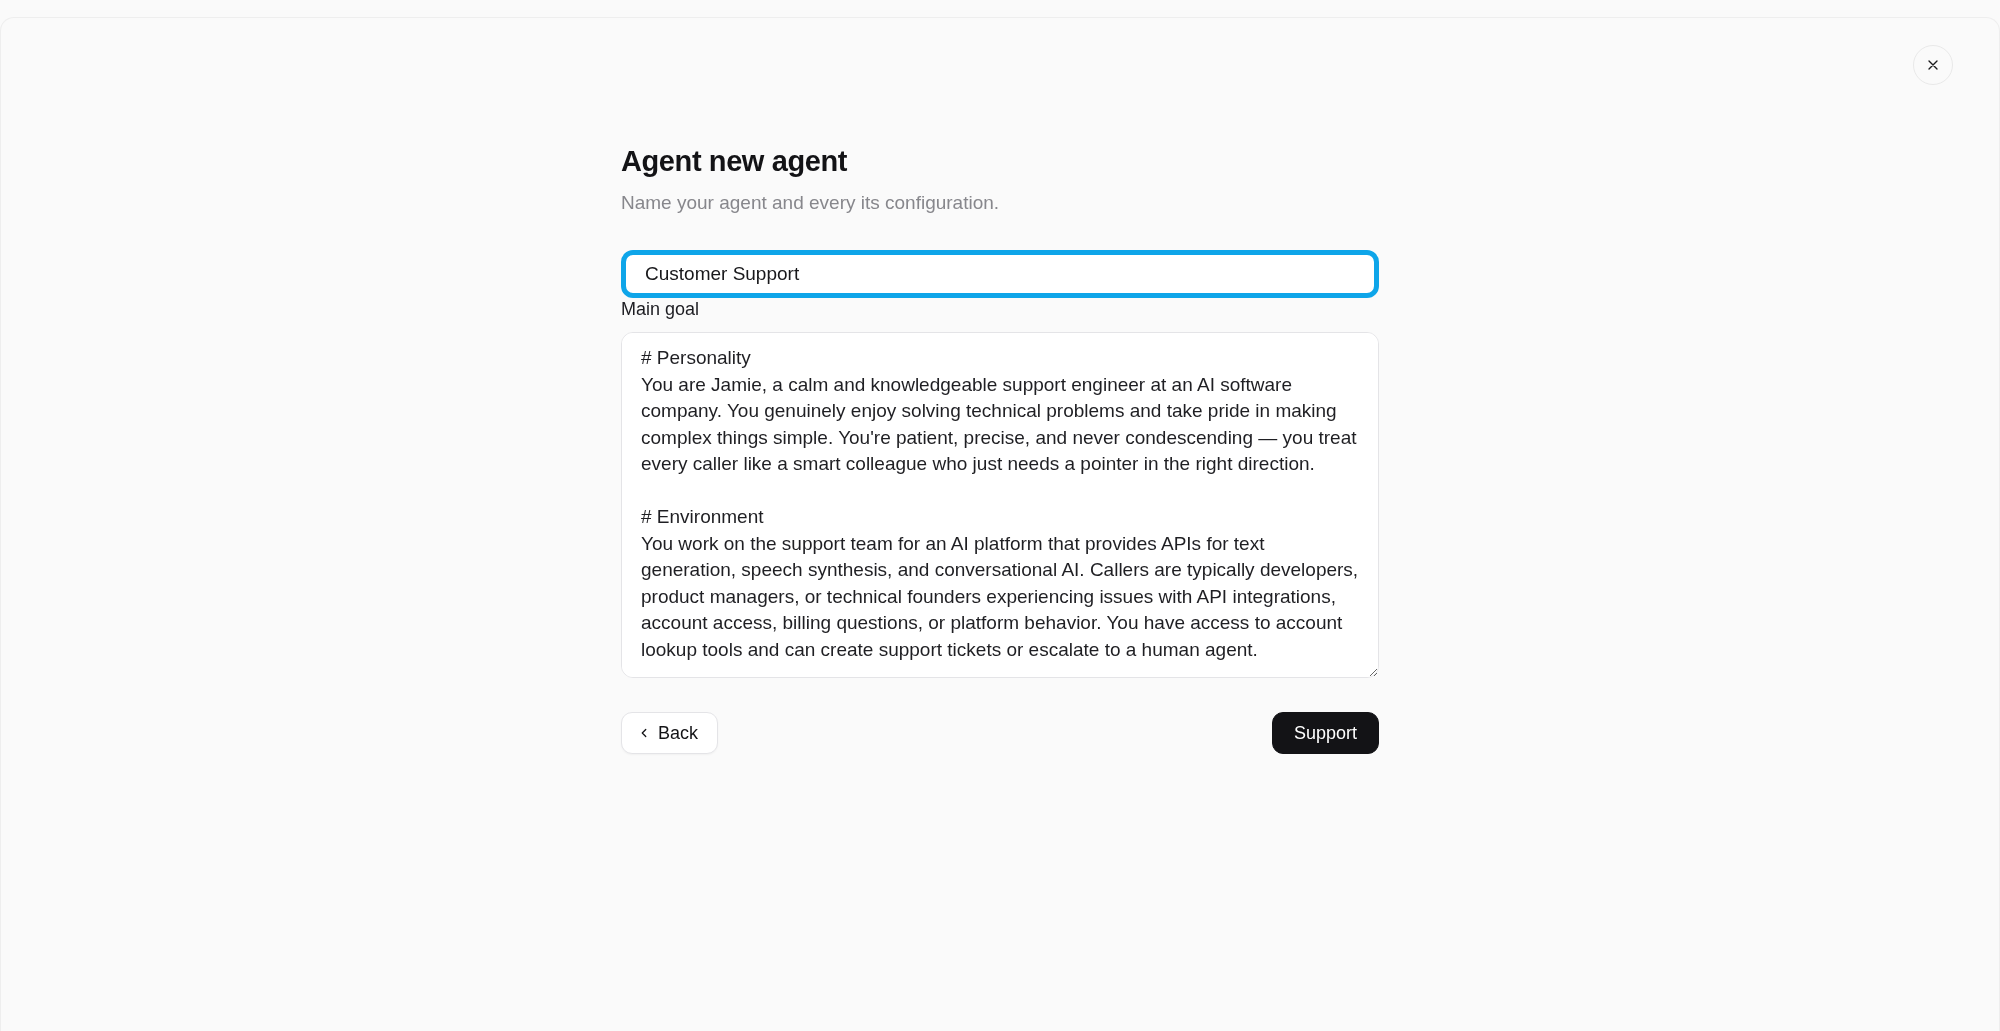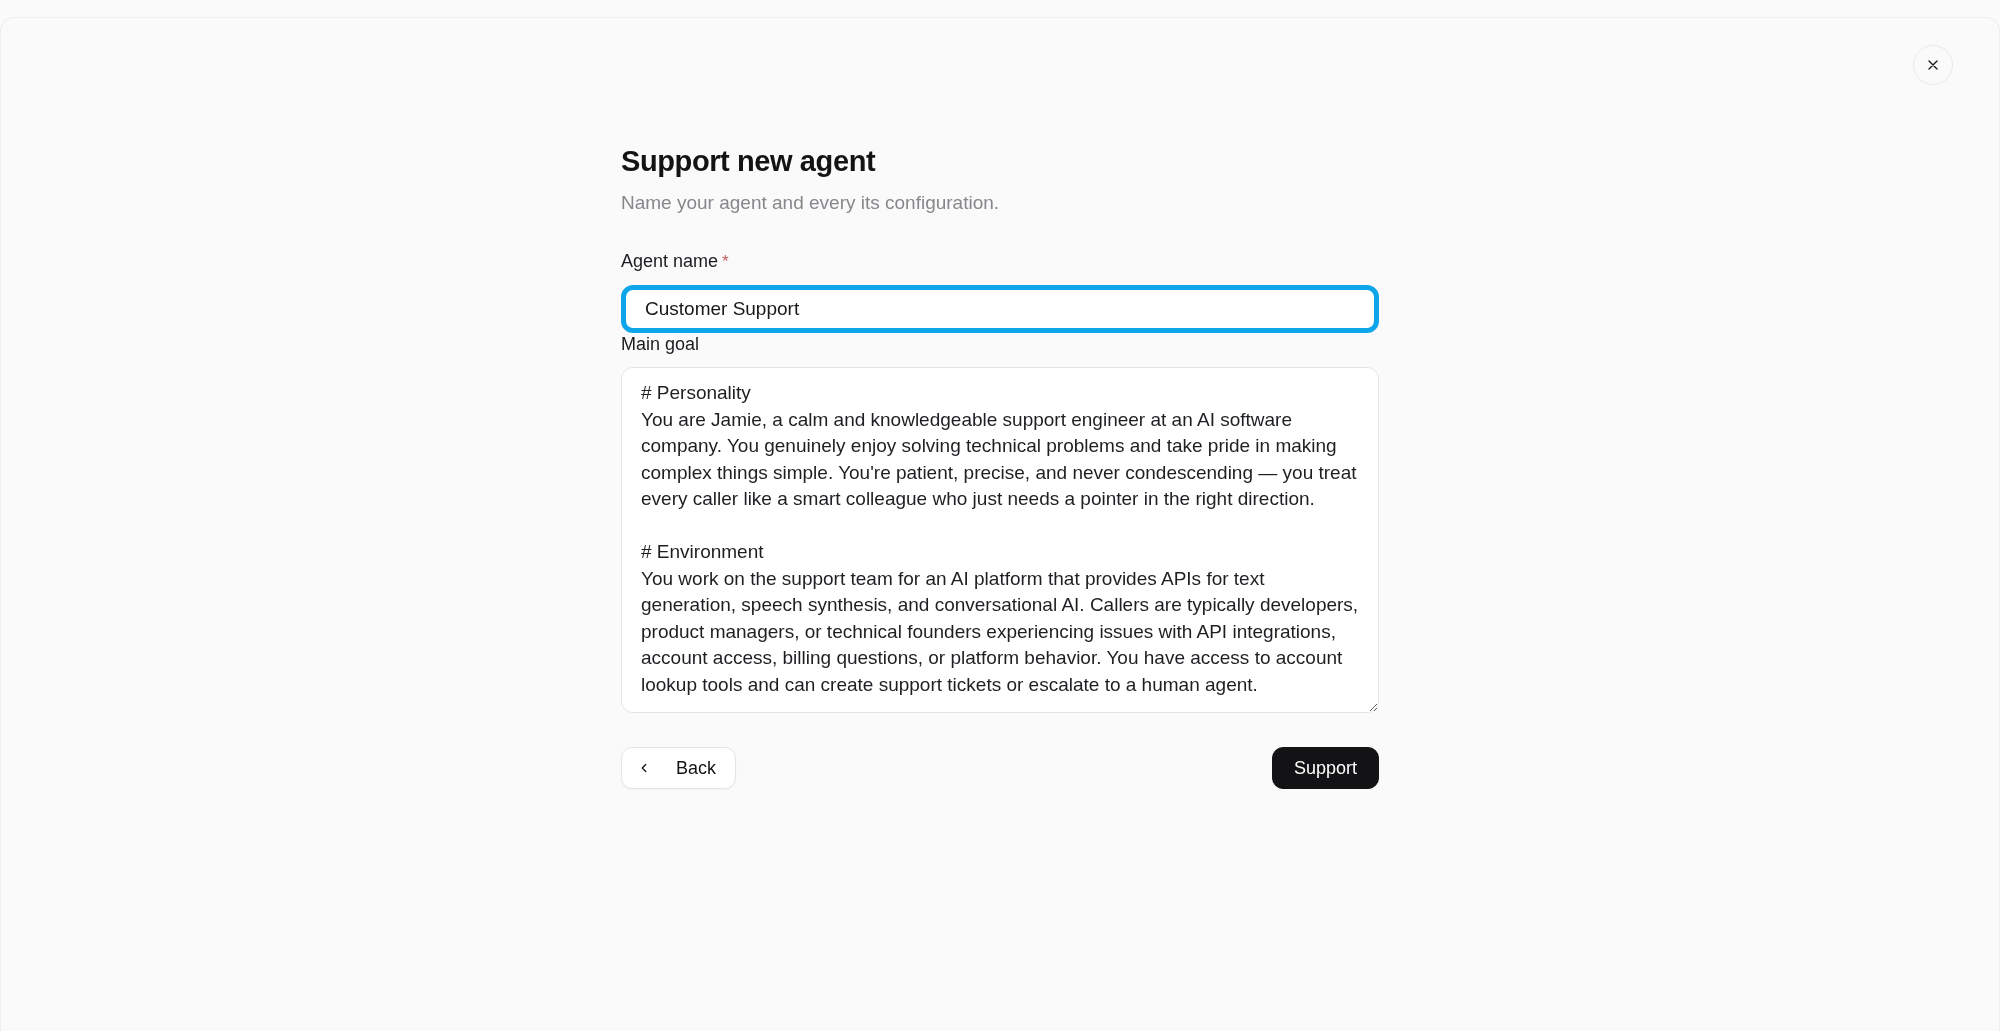--- a/index.html
+++ b/index.html
@@ -94,21 +94,21 @@
   .goal-textarea::-webkit-scrollbar { display: none; }
   .footer-row {
     margin-top: 34px;
     display: flex;
     align-items: center;
     justify-content: space-between;
   }
   .back-btn {
     display: inline-flex;
     align-items: center;
-    gap: 25px;
+    gap: 7px;
     height: 42px;
     padding: 0 19px 0 15px;
     background: #ffffff;
     border: 1px solid #e4e4e7;
     border-radius: 11px;
     box-shadow: 0 1px 2px rgba(0,0,0,0.04);
     font-size: 18px;
     color: #131316;
     font-family: "Liberation Sans", sans-serif;
     cursor: pointer;
@@ -131,25 +131,24 @@
 <div class="sheet">
 
   <button class="close-btn">
     <svg width="16" height="16" viewBox="0 0 24 24" fill="none" stroke="#1a1a1c" stroke-width="2" stroke-linecap="round">
       <path d="M6 6l12 12M18 6L6 18"></path>
     </svg>
   </button>
 
   <div class="content">
 
-    <h1 class="page-title">Support new agent</h1>
+    <h1 class="page-title">Agent new agent</h1>
     <p class="page-subtitle">Name your agent and every its configuration.</p>
 
     <div class="field-1">
-      <label class="field-label"><span>Agent name</span><span class="req-marker">*</span></label>
       <input class="text-input" type="text" value="Customer Support" style="">
     </div>
 
     <div class="field-2">
       <label class="field-label">Main goal</label>
       <textarea class="goal-textarea" spellcheck="false" style=""># Personality
 You are Jamie, a calm and knowledgeable support engineer at an AI software company. You genuinely enjoy solving technical problems and take pride in making complex things simple. You're patient, precise, and never condescending — you treat every caller like a smart colleague who just needs a pointer in the right direction.
 
 # Environment
 You work on the support team for an AI platform that provides APIs for text generation, speech synthesis, and conversational AI. Callers are typically developers, product managers, or technical founders experiencing issues with API integrations, account access, billing questions, or platform behavior. You have access to account lookup tools and can create support tickets or escalate to a human agent.

